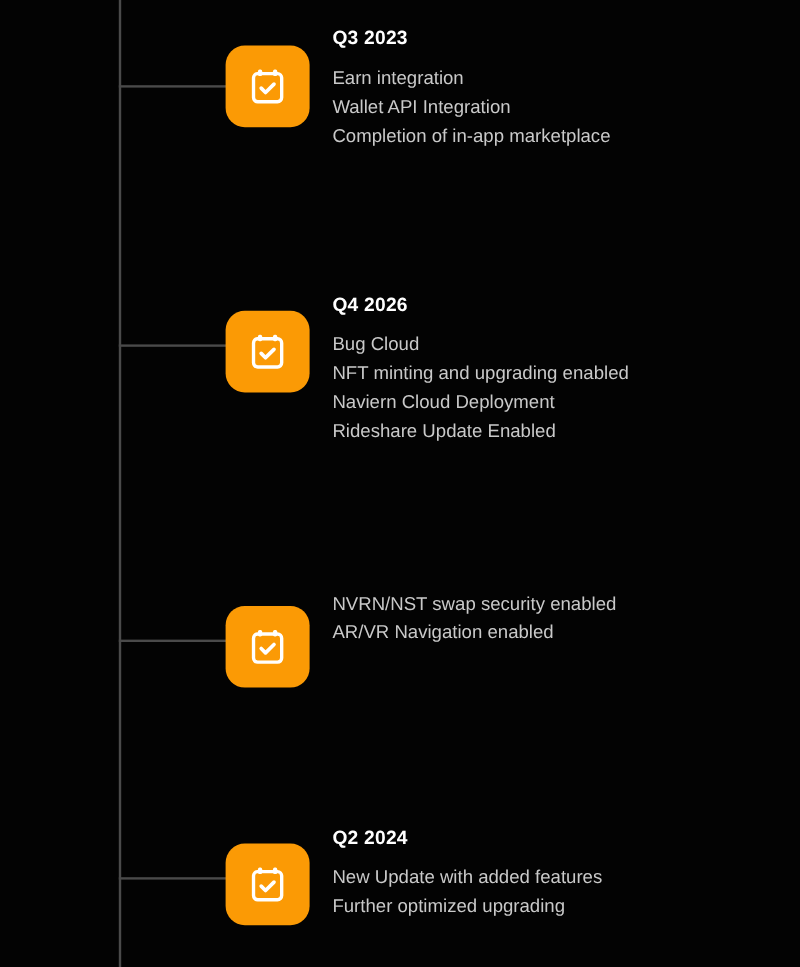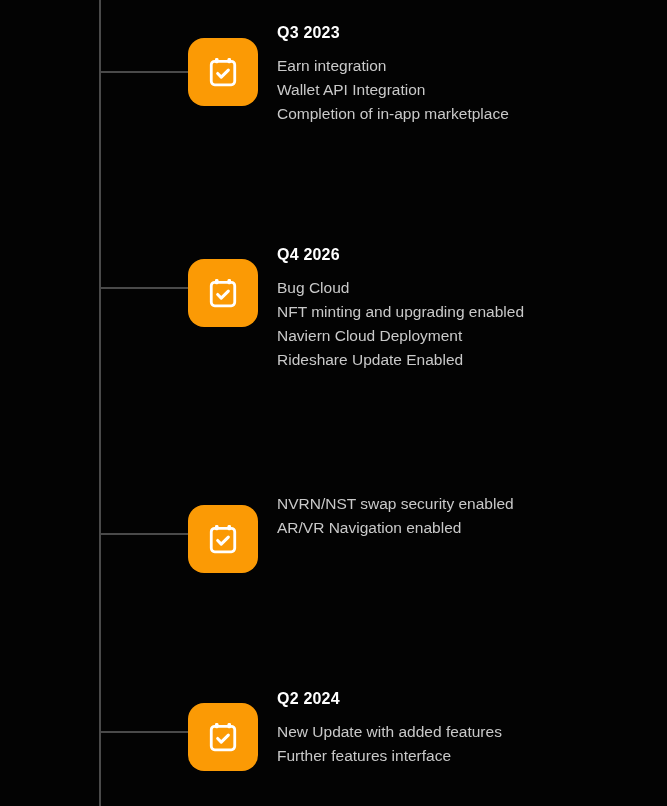--- a/index.html
+++ b/index.html
@@ -169,18 +169,18 @@
         <rect x="6" y="1.5" width="2.6" height="4" rx="1" fill="#ffffff"></rect>
         <rect x="15.4" y="1.5" width="2.6" height="4" rx="1" fill="#ffffff"></rect>
         <rect x="3.2" y="4" width="17.6" height="17.6" rx="2.6" fill="none" stroke="#ffffff" stroke-width="2.1"></rect>
         <path d="M8 13.1l2.7 2.7 5.3-5.2" fill="none" stroke="#ffffff" stroke-width="2.3" stroke-linecap="round" stroke-linejoin="round"></path>
       </svg>
     </div>
     <div class="milestone-body" style="top:690px;">
       <h3 class="milestone-title">Q2 2024</h3>
       <ul class="milestone-items">
         <li>New Update with added features</li>
-        <li>Further features interface</li>
+        <li>Further optimized upgrading</li>
       </ul>
     </div>
   </div>
 
 </div>
 
 </body></html>

